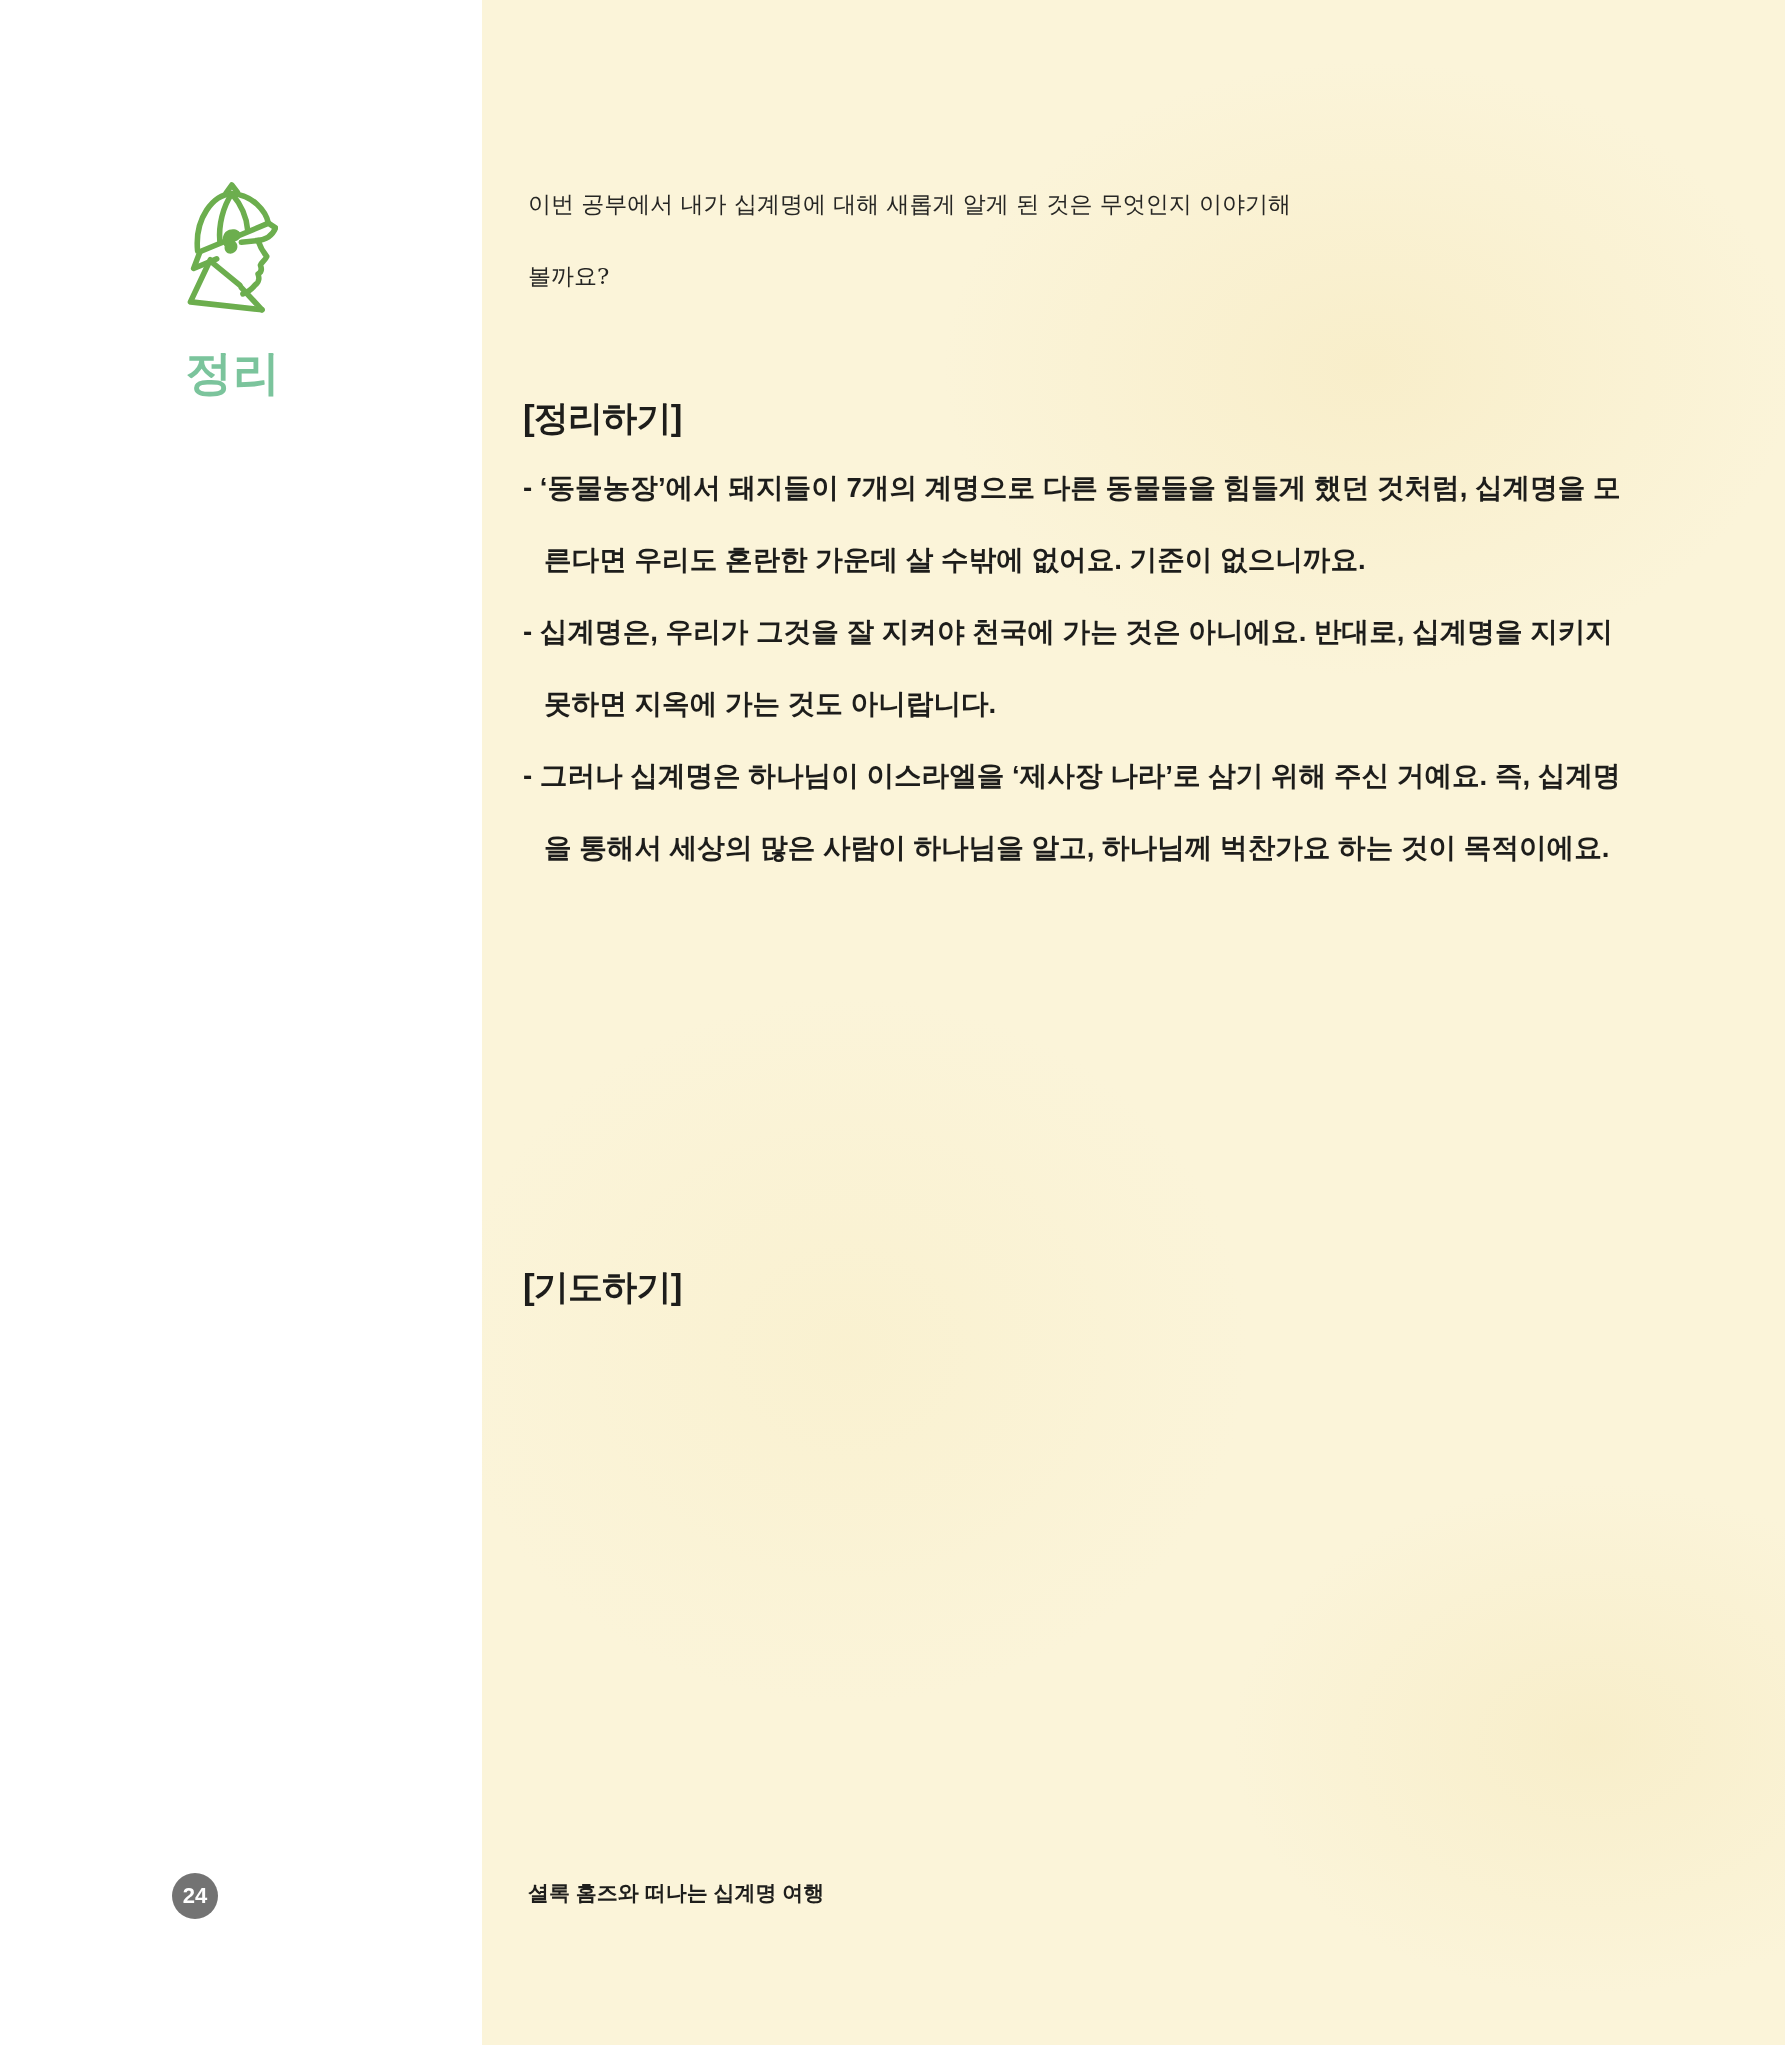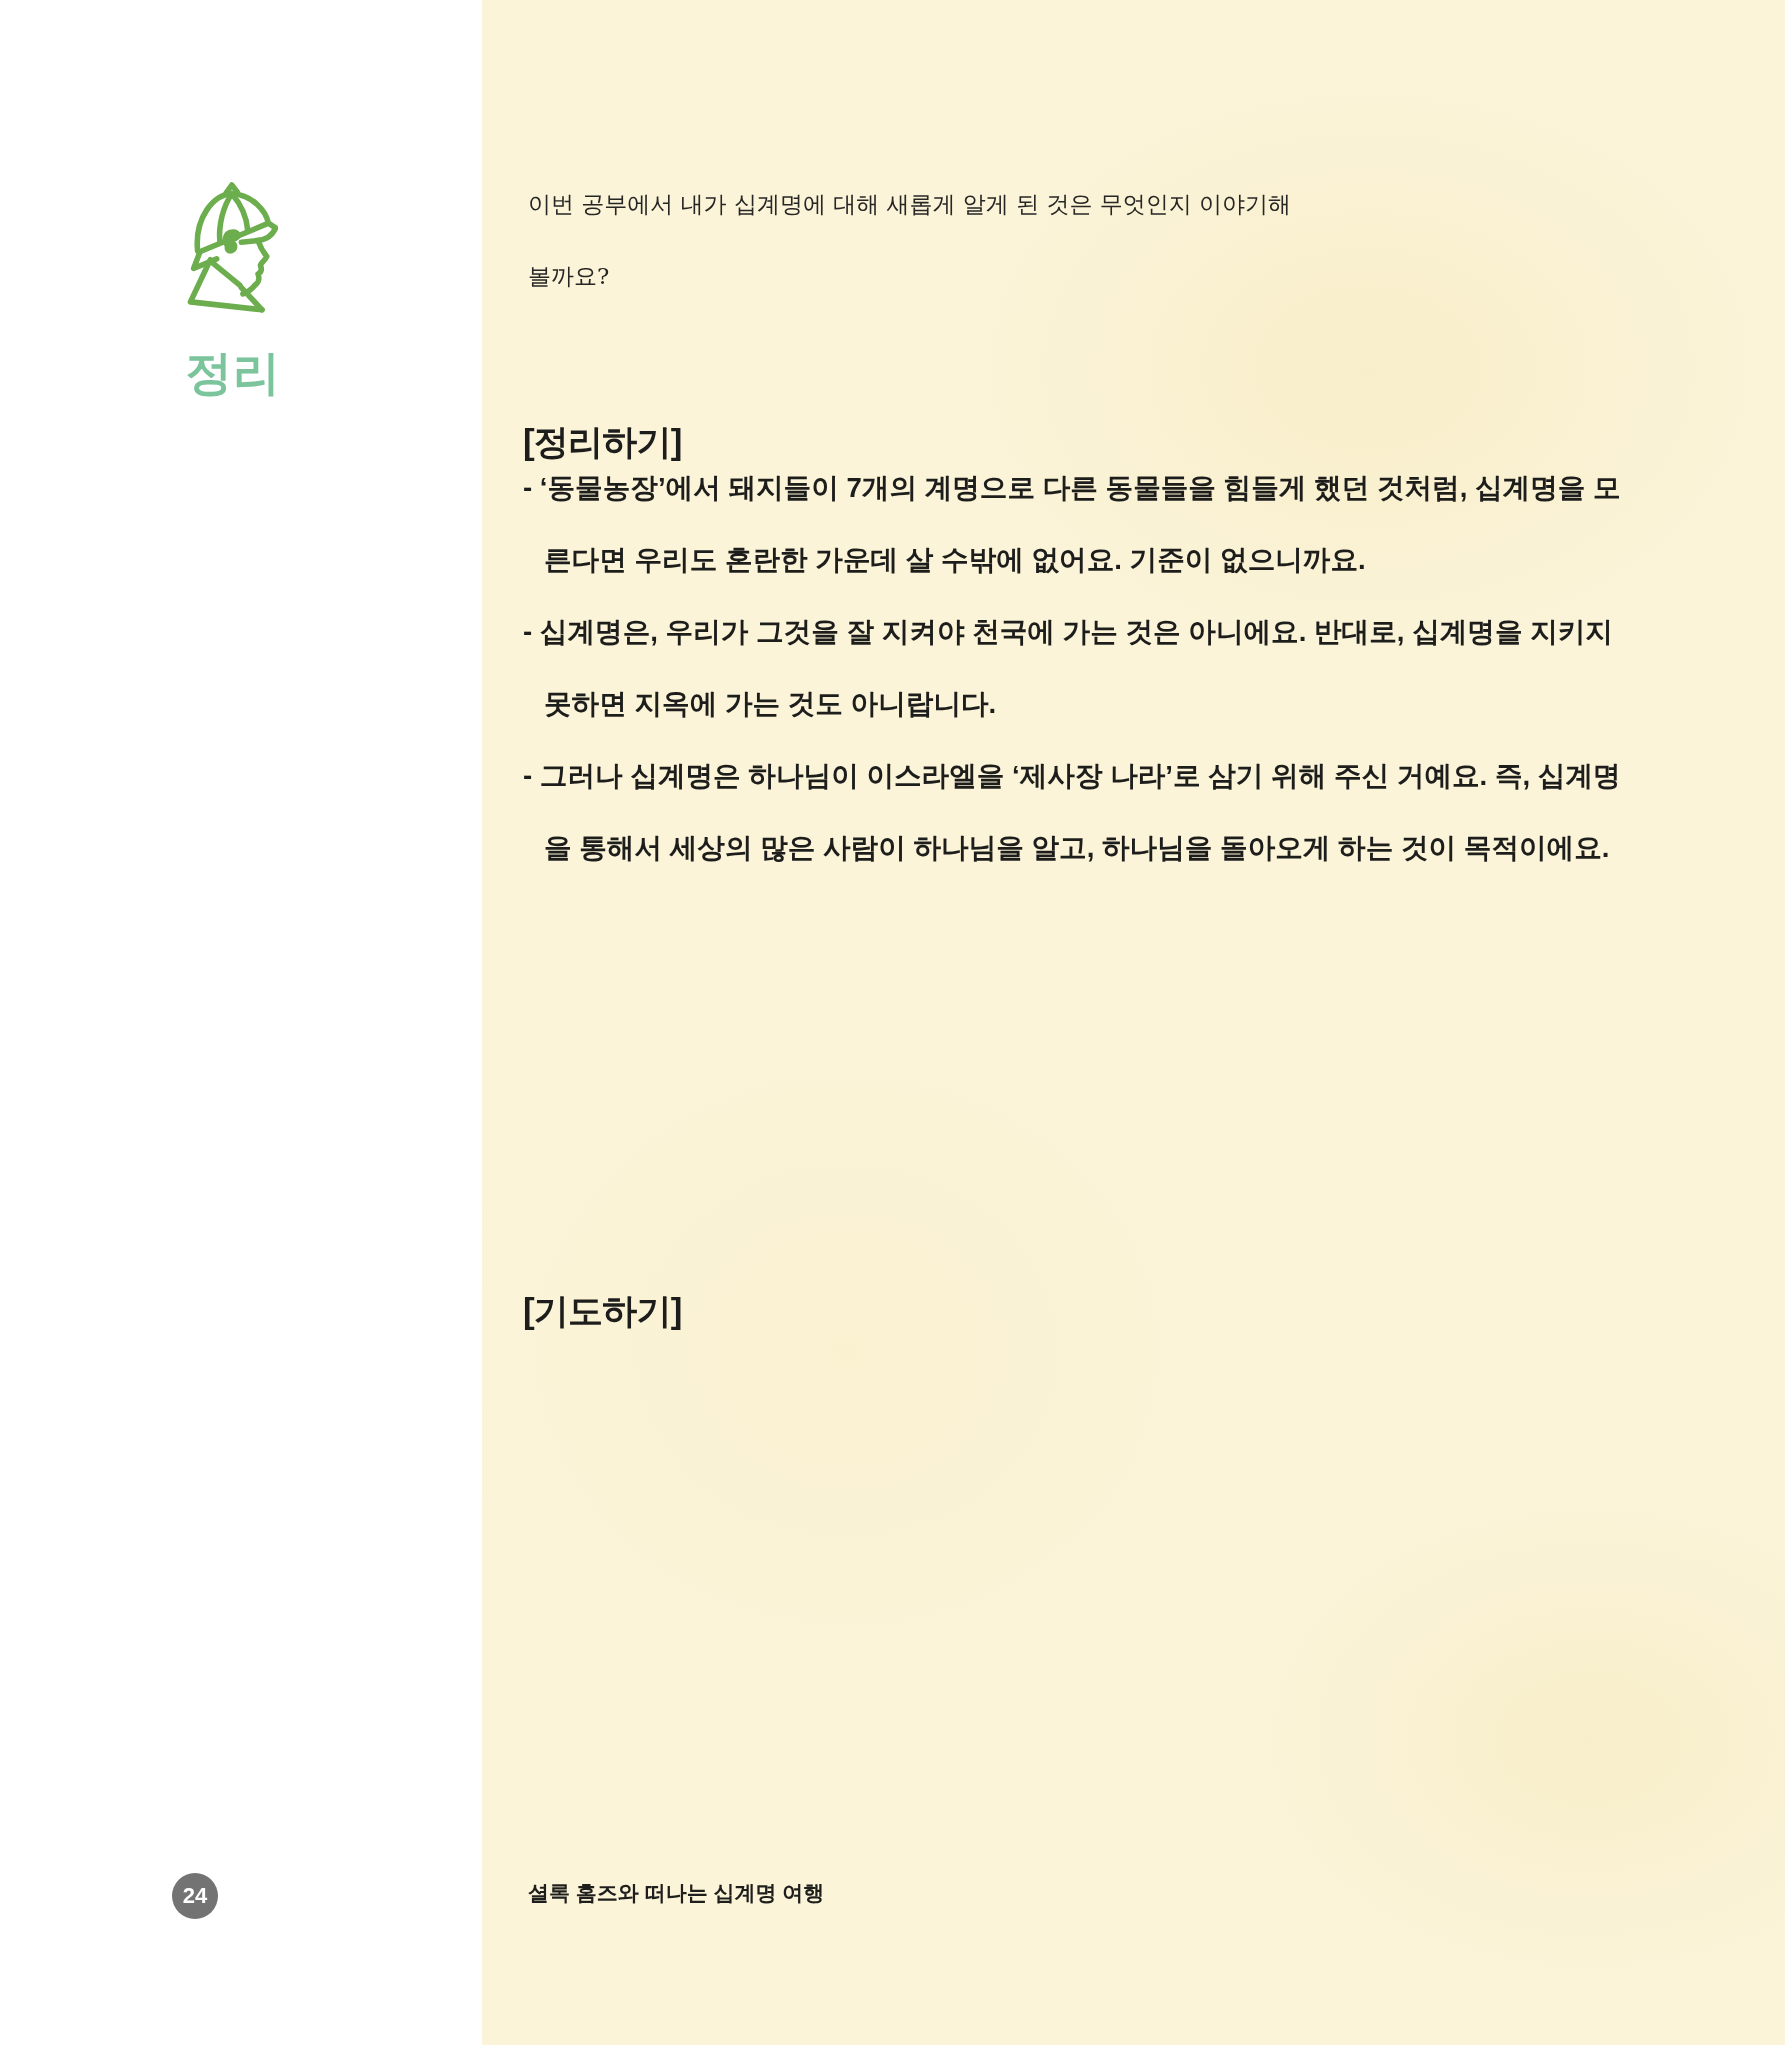--- a/index.html
+++ b/index.html
@@ -45,21 +45,21 @@
 
   .intro {
     position:absolute; left:46px; top:168px; width:1228px;
     font-family:"DejaVu Serif","Liberation Serif", serif;
     font-size:23px; line-height:72px; color:#262624;
     white-space:pre-line;
   }
   .sec-heading {
     position:absolute; left:41px; width:630px;
     font-size:35px; line-height:47px; font-weight:800;
-    letter-spacing:-0.8px; color:#1d1d1b;margin-top:24px;
+    letter-spacing:-0.8px; color:#1d1d1b;
   }
   .sec1-heading { top:394px; }
   .sec2-heading { top:1263px; }
 
   .bullets { position:absolute; left:41px; width:1228px; }
   .sec1-bullets { top:452px; }
   .sec2-bullets { top:1318px; }
   .bullet {
     font-size:27.6px; line-height:72px; font-weight:600;
     color:#1d1d1b;
@@ -115,21 +115,21 @@
     <p class="intro">이번 공부에서 내가 십계명에 대해 새롭게 알게 된 것은 무엇인지 이야기해
 볼까요?</p>
 
     <h2 class="sec-heading sec1-heading">[정리하기]</h2>
     <div class="bullets sec1-bullets">
       <p class="bullet">- ‘동물농장’에서 돼지들이 7개의 계명으로 다른 동물들을 힘들게 했던 것처럼, 십계명을 모
 른다면 우리도 혼란한 가운데 살 수밖에 없어요. 기준이 없으니까요.</p>
       <p class="bullet">- 십계명은, 우리가 그것을 잘 지켜야 천국에 가는 것은 아니에요. 반대로, 십계명을 지키지
 못하면 지옥에 가는 것도 아니랍니다.</p>
       <p class="bullet">- 그러나 십계명은 하나님이 이스라엘을 ‘제사장 나라’로 삼기 위해 주신 거예요. 즉, 십계명
-을 통해서 세상의 많은 사람이 하나님을 알고, 하나님을 돌아오게 하는 것이 목적이에요.</p>
+을 통해서 세상의 많은 사람이 하나님을 알고, 하나님께 벅찬가요 하는 것이 목적이에요.</p>
     </div>
 
     <h2 class="sec-heading sec2-heading">[기도하기]</h2>
 
     <p class="footer-title">셜록 홈즈와 떠나는 십계명 여행</p>
 
   </main>
 
 </div>
 

